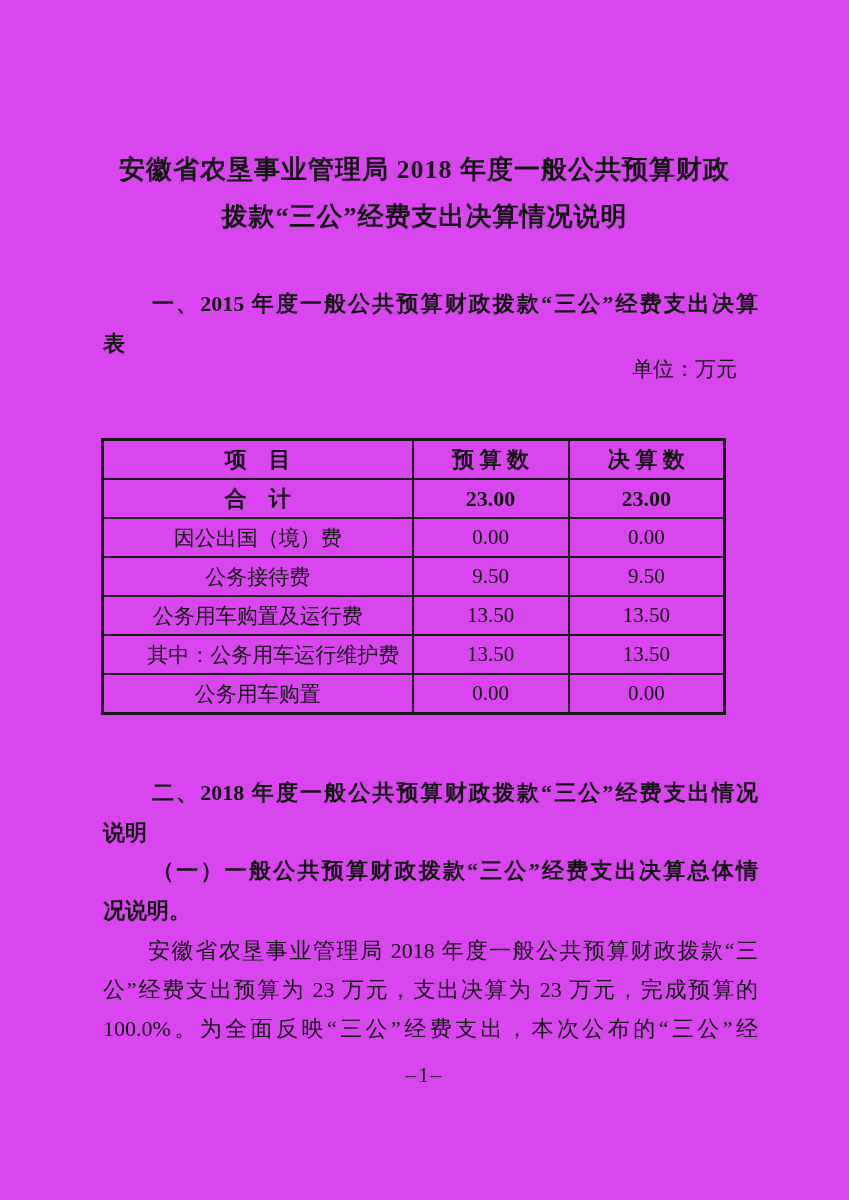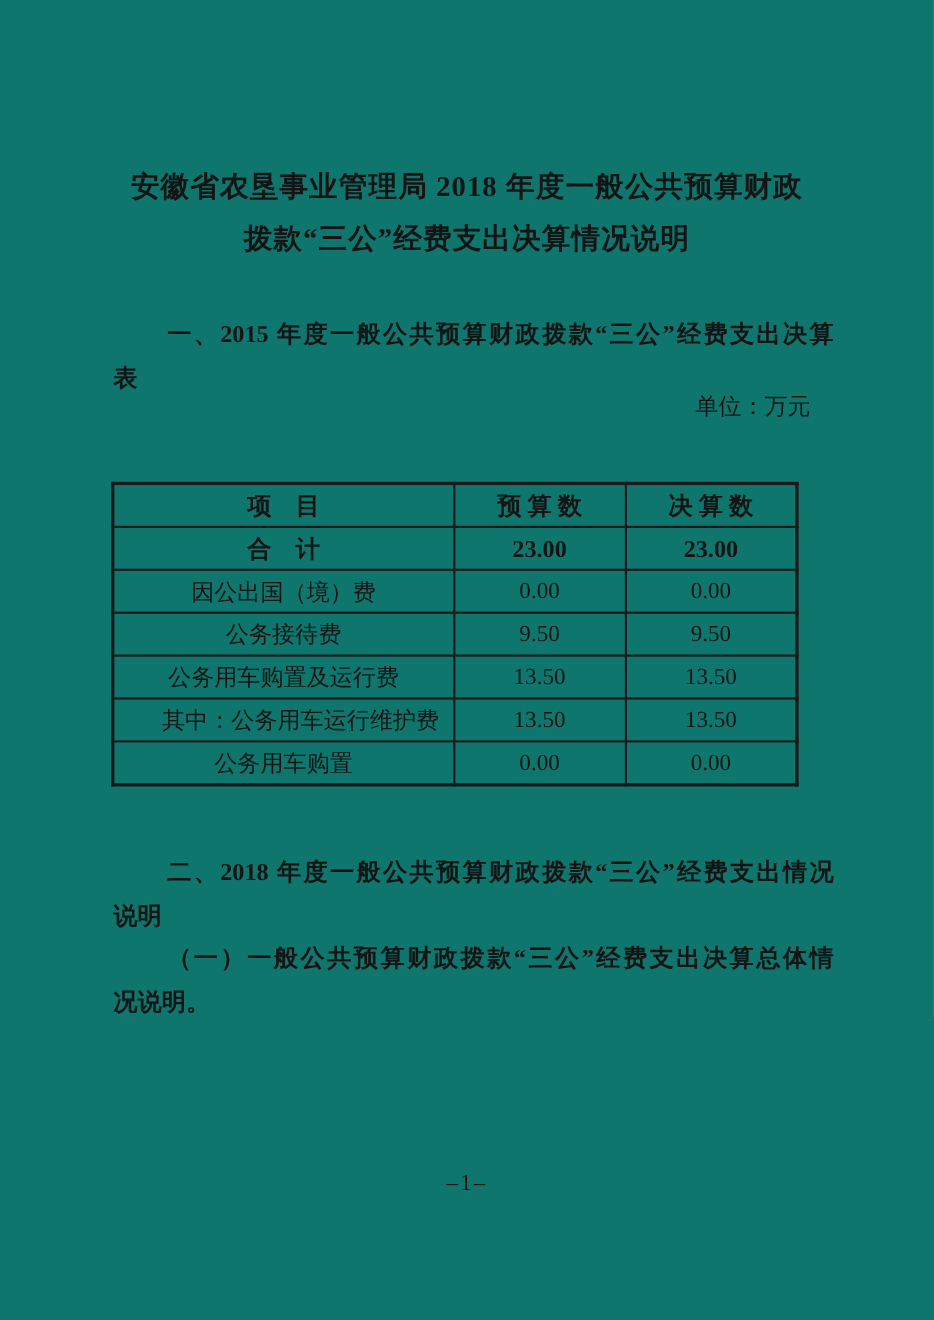--- a/index.html
+++ b/index.html
@@ -1,17 +1,17 @@
 <!DOCTYPE html>
 <html><head>
 <meta charset="utf-8">
 <style>
   html,body{margin:0;padding:0;background:#ffffff;}
   .page{
-    position:relative;width:849px;height:1200px;background:#0f766e;
+    position:relative;width:849px;height:1200px;background:#d946ef;
     font-family:"Liberation Serif","DejaVu Serif",serif;color:#141414;
     overflow:hidden;
   }
   .title{
     position:absolute;top:146px;left:0;width:849px;text-align:center;
     font-size:26px;font-weight:bold;line-height:47px;letter-spacing:1px;
   }
   .h1{position:absolute;top:284px;left:103px;width:655px;font-size:22px;font-weight:bold;line-height:40px;}
   .h2{position:absolute;top:773px;left:103px;width:655px;font-size:22px;font-weight:bold;line-height:40px;}
   .sub{position:absolute;top:851px;left:103px;width:655px;font-size:22px;font-weight:bold;line-height:40px;}
@@ -111,16 +111,21 @@
   <div class="h2">
     <div class="jline fl-indent">二、2018 年度一般公共预算财政拨款“三公”经费支出情况</div>
     <div class="line">说明</div>
   </div>
 
   <div class="sub">
     <div class="jline fl-indent">（一）一般公共预算财政拨款“三公”经费支出决算总体情</div>
     <div class="line">况说明。</div>
   </div>
 
+  <div class="para">
+    <div class="jline pl-indent">安徽省农垦事业管理局 2018 年度一般公共预算财政拨款“三</div>
+    <div class="jline">公”经费支出预算为 23 万元，支出决算为 23 万元，完成预算的</div>
+    <div class="jline">100.0%。为全面反映“三公”经费支出，本次公布的“三公”经</div>
+  </div>
 
   <div class="pagenum">–1–</div>
 
 </div>
 
 </body></html>

